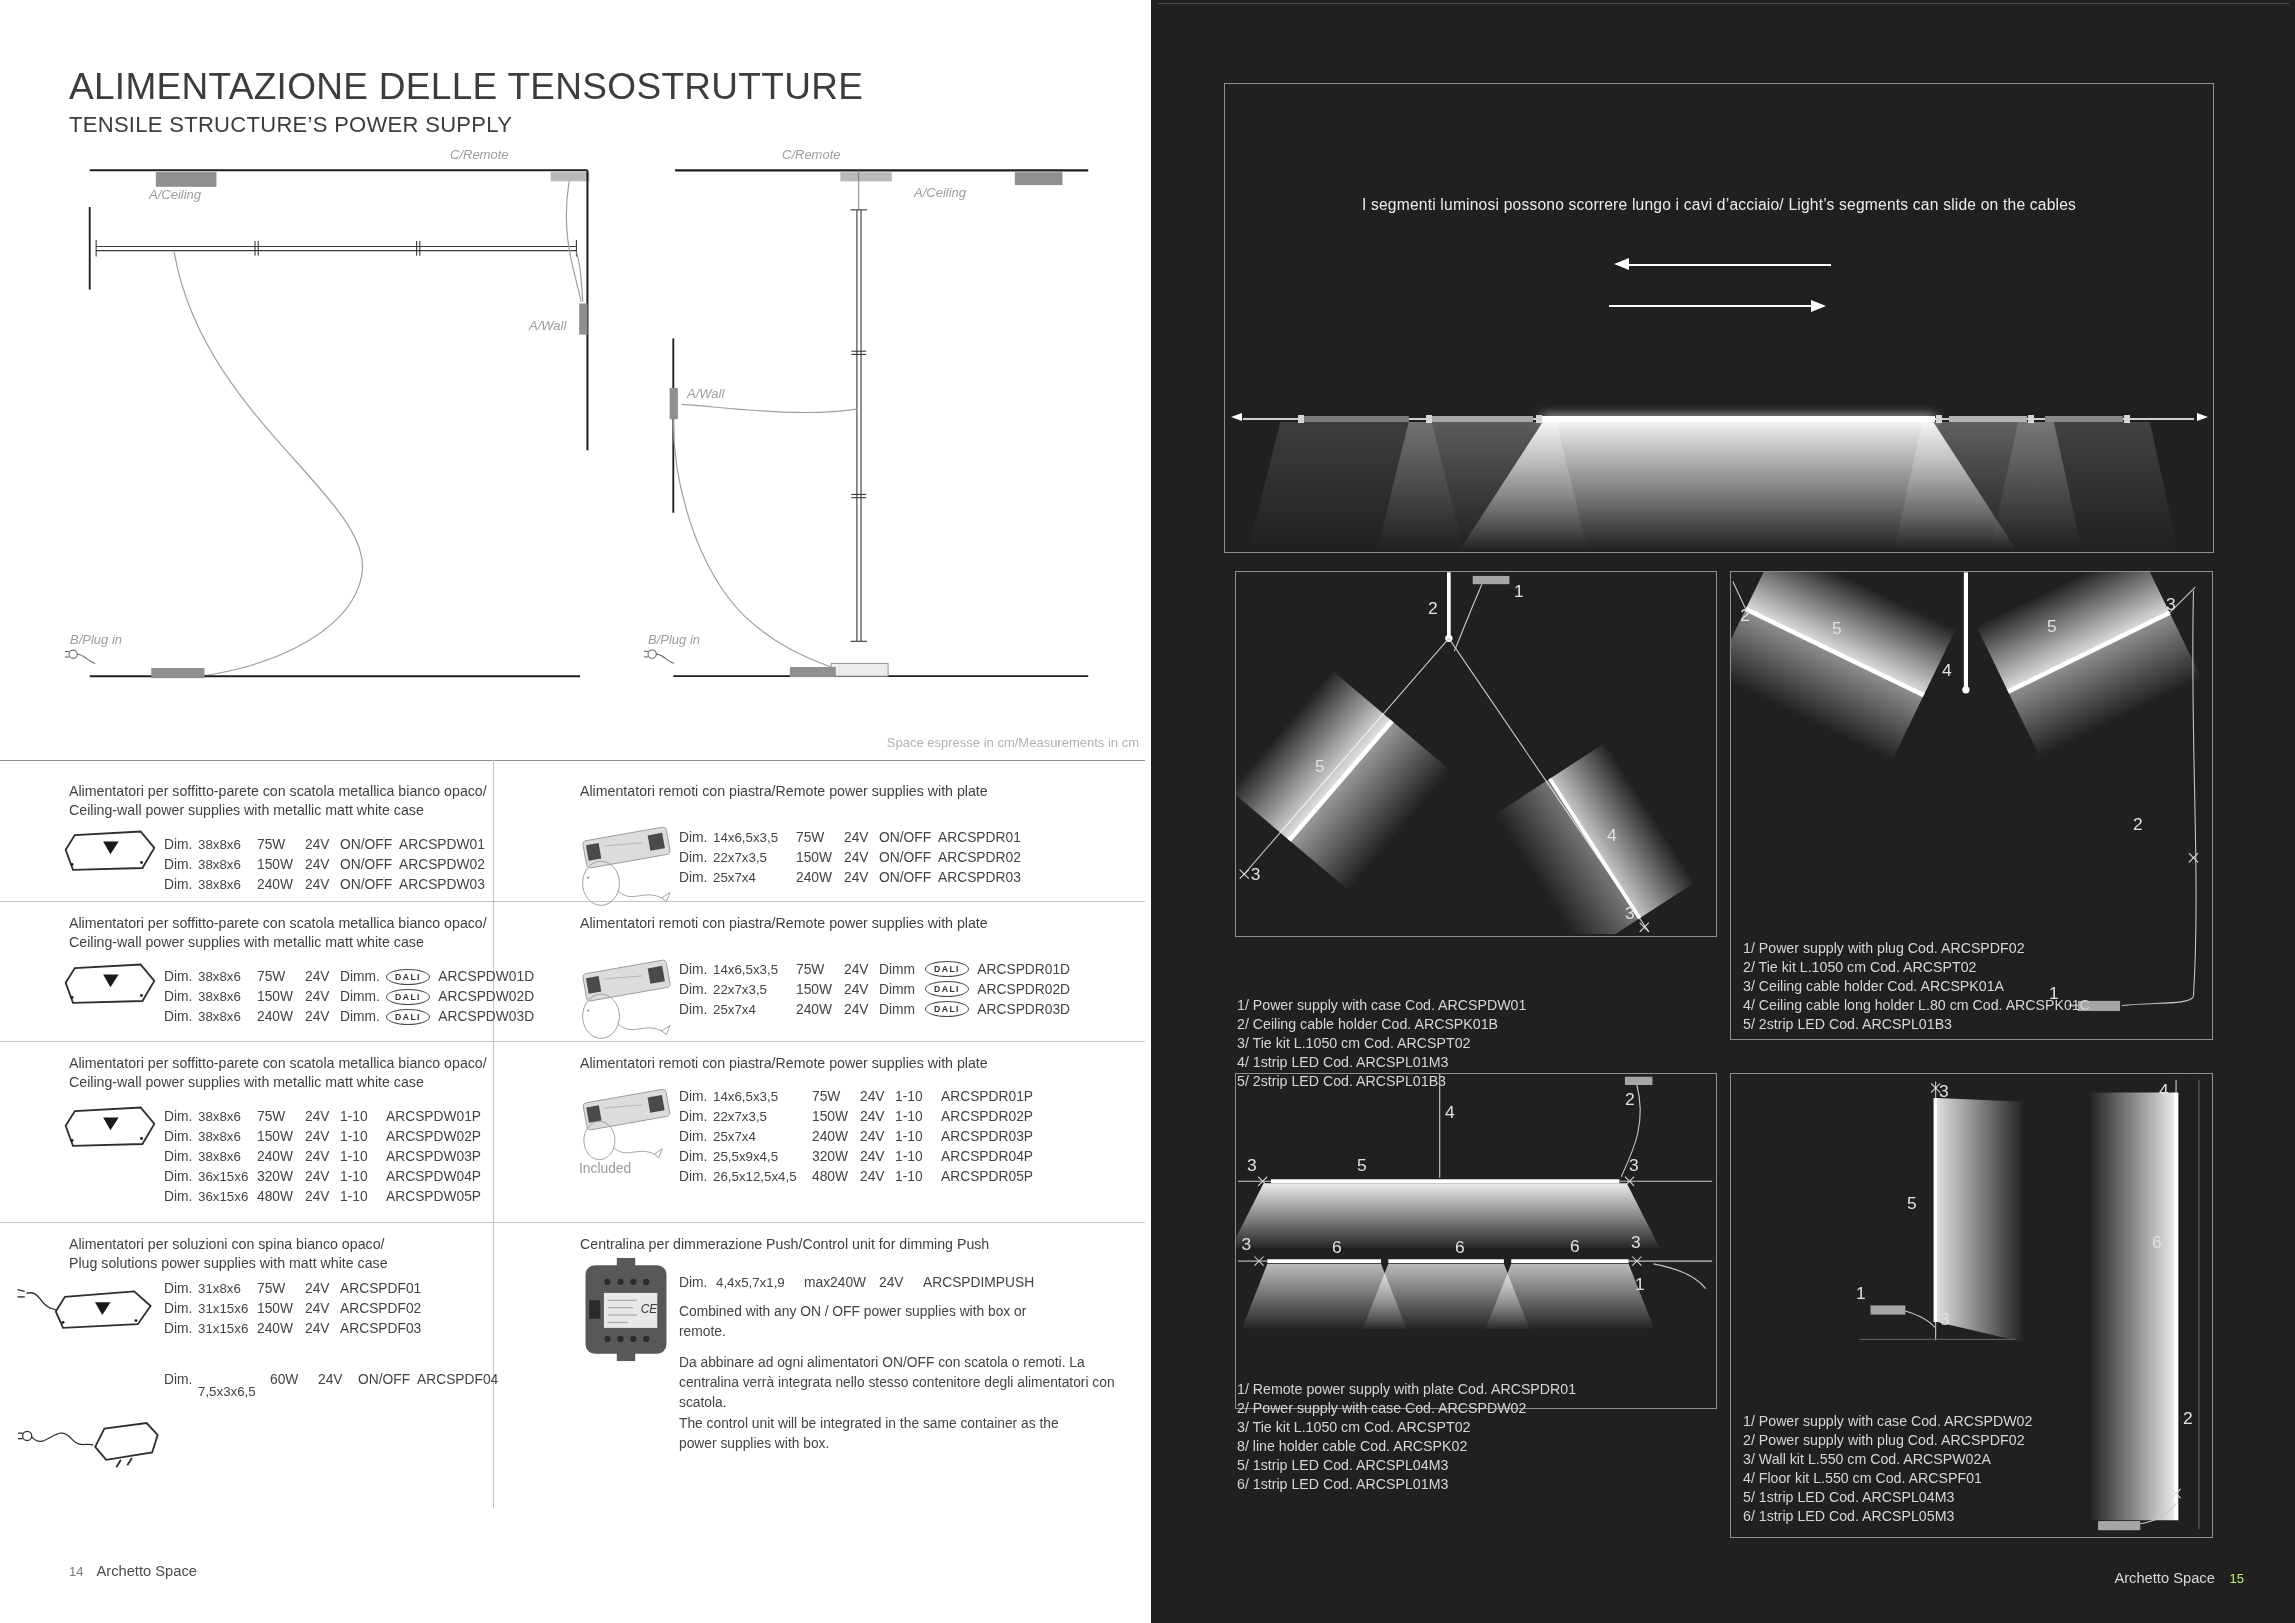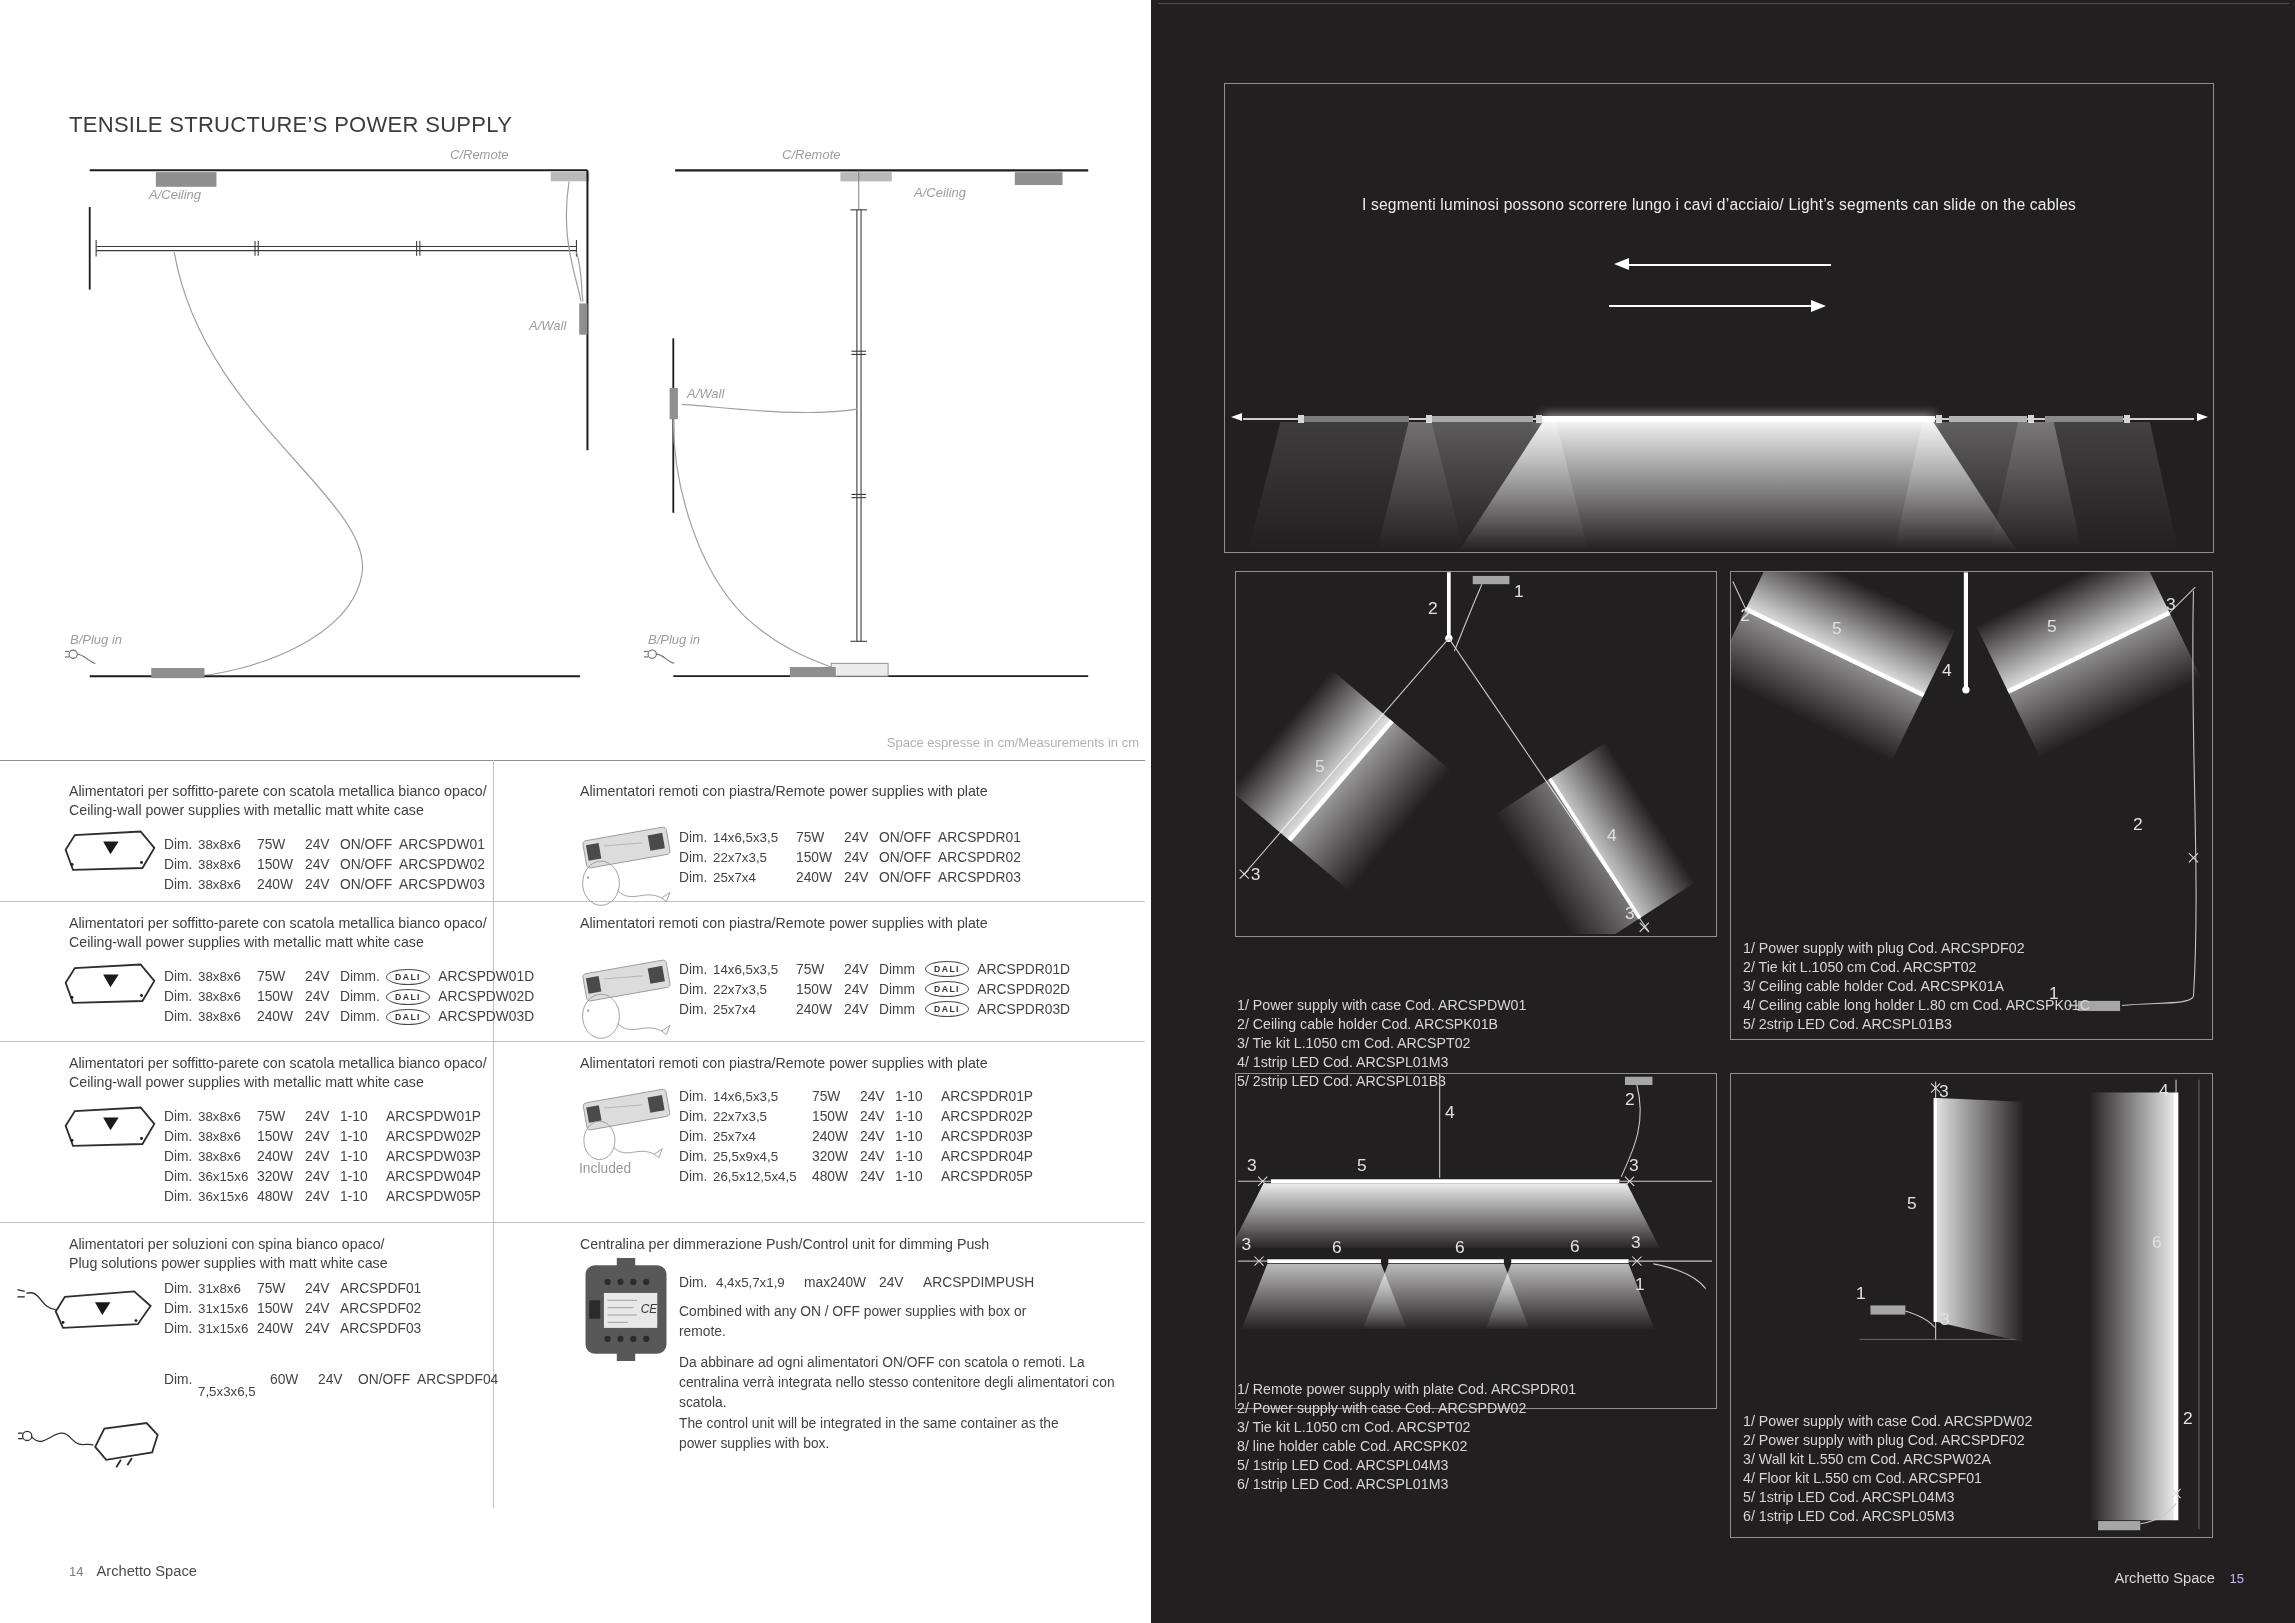--- a/index.html
+++ b/index.html
@@ -45,28 +45,29 @@
   .tri-r{position:absolute;width:0;height:0;border-top:6.4px solid transparent;border-bottom:6.4px solid transparent;border-left:15.6px solid #fff;}
   .cable-line{position:absolute;height:1.8px;background:#cfcfcf;}
   .seg{position:absolute;height:6.4px;}
   .jsq{position:absolute;width:5.5px;height:8.3px;background:#d5d5d5;}
   .glow{position:absolute;background:linear-gradient(to bottom,rgba(255,255,255,.95),rgba(255,255,255,0));
         clip-path:polygon(15% 0,85% 0,100% 100%,0 100%);}
   .cap{position:absolute;font-size:14.2px;line-height:19px;color:#d6d6d6;}
   .cap div{white-space:nowrap;}
   .numlab{position:absolute;font-size:17.4px;color:#e0e0e0;}
   .foot-r{position:absolute;font-size:14.7px;color:#d8d8d8;text-align:right;}
-  .foot-rnum{font-size:13px;color:#c4b5fd;margin-left:14.7px;}
+  .foot-rnum{font-size:13px;color:#bef264;margin-left:14.7px;}
   svg{display:block;}
 </style>
 </head>
 <body>
 
 <div class="page">
 
+  <div class="abs h-title" style="left:69px;top:66px;">ALIMENTAZIONE DELLE TENSOSTRUTTURE</div>
   <div class="abs h-sub" style="left:69px;top:112px;">TENSILE STRUCTURE’S POWER SUPPLY</div>
 
   <svg class="abs" style="left:64px;top:138px;" width="551" height="588" viewBox="0 0 600 640">
     <line x1="28" y1="35" x2="570" y2="35" stroke="#1d1d1d" stroke-width="2.2"></line>
     <rect x="100" y="37" width="66" height="16" fill="#8f8f8f"></rect>
     <rect x="530" y="37" width="42" height="10" fill="#b9b9b9"></rect>
     <line x1="570" y1="35" x2="570" y2="340" stroke="#1d1d1d" stroke-width="2.2"></line>
     <rect x="561" y="180" width="9" height="34" fill="#8f8f8f"></rect>
     <line x1="28" y1="75" x2="28" y2="165" stroke="#1d1d1d" stroke-width="2"></line>
     <g stroke="#3a3a3a" stroke-width="1.2">

